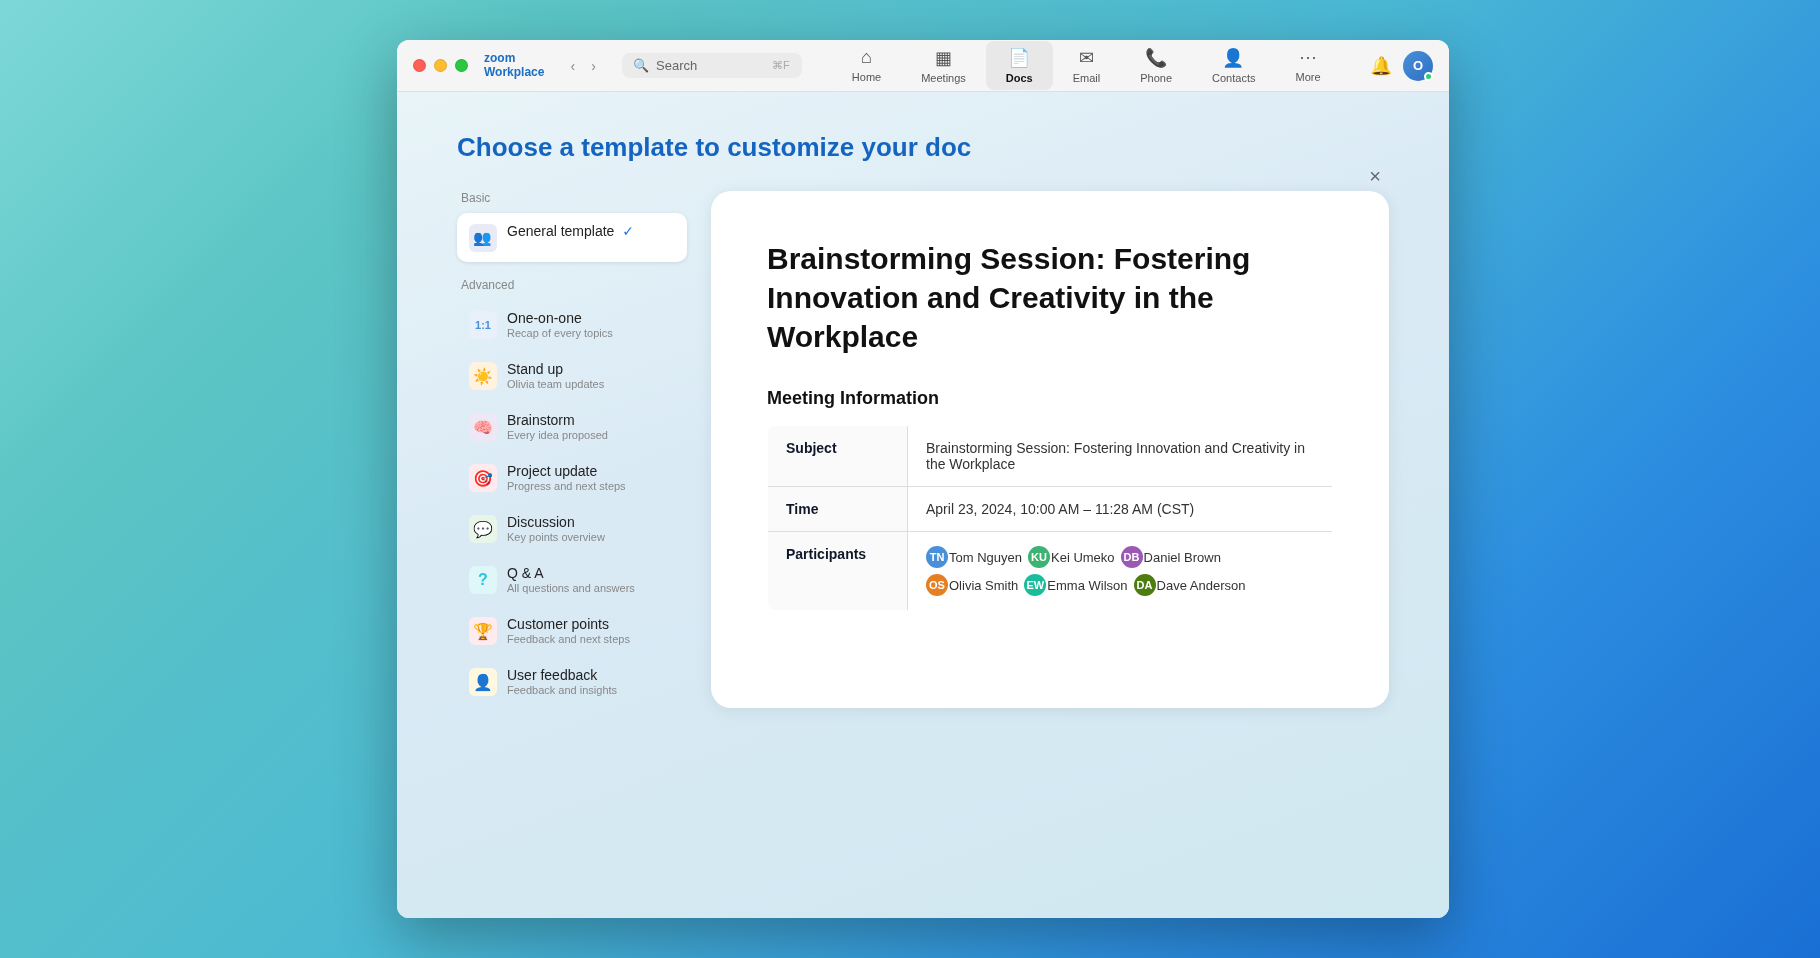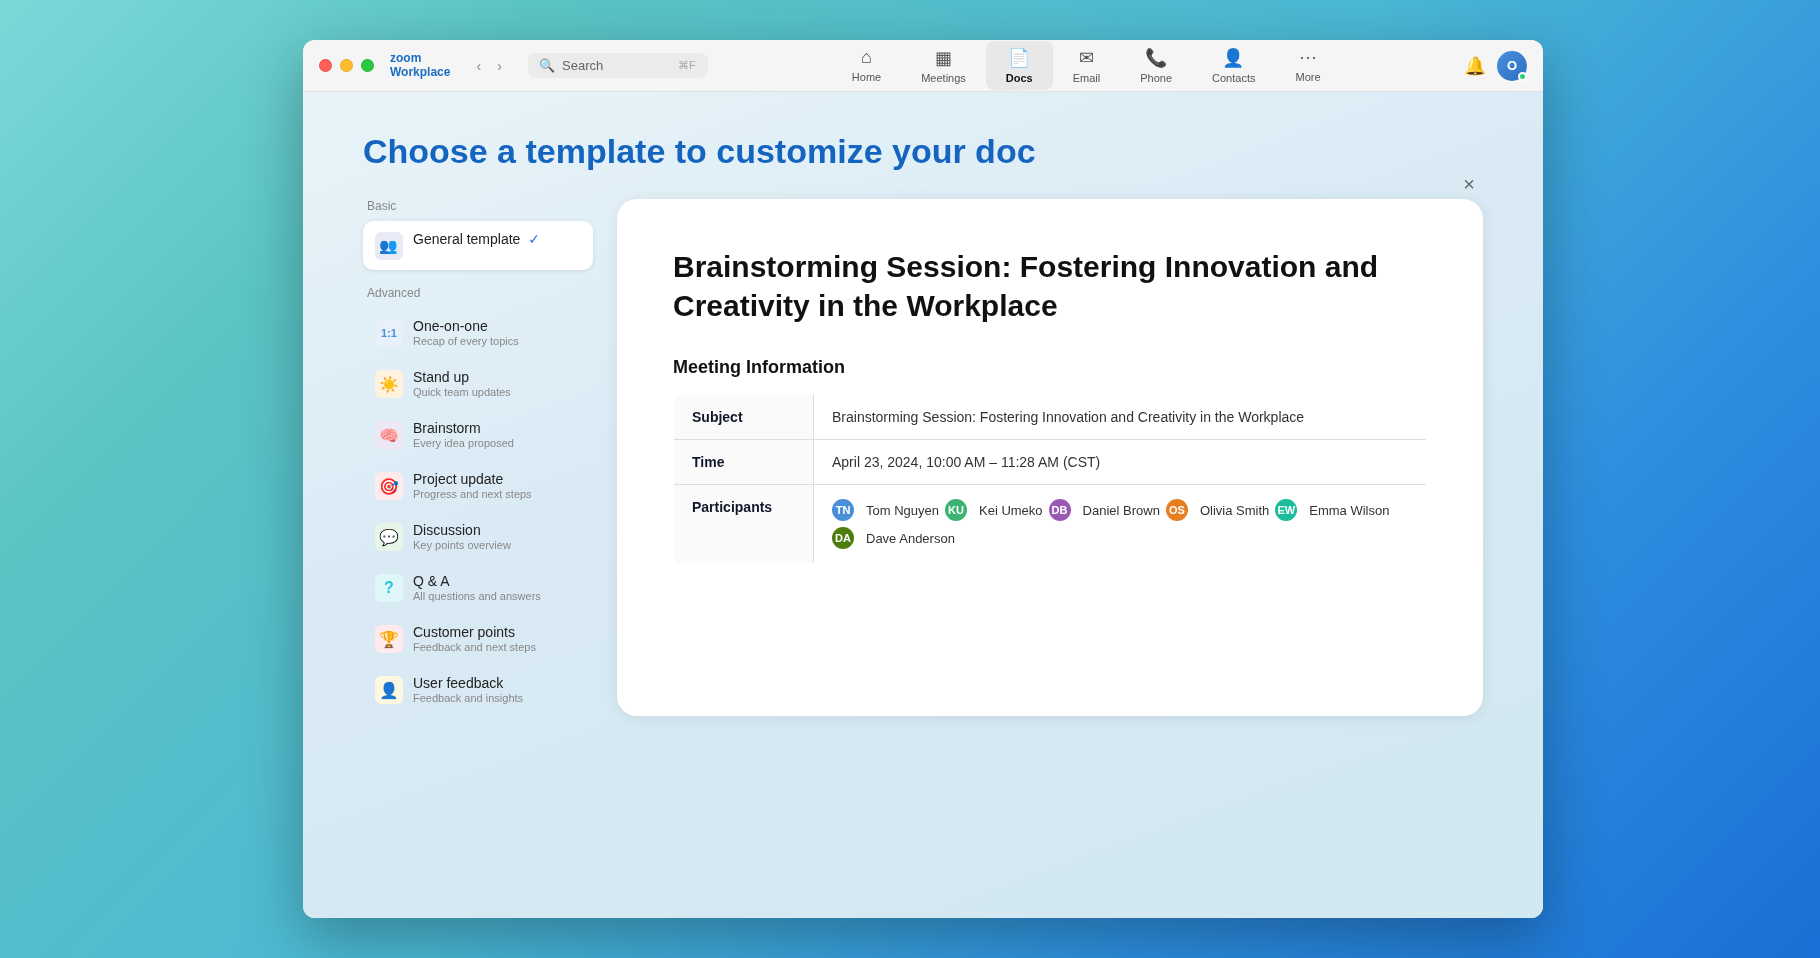--- a/index.html
+++ b/index.html
@@ -6,21 +6,21 @@
     body {
       font-family: -apple-system, BlinkMacSystemFont, 'Segoe UI', sans-serif;
       background: linear-gradient(135deg, #7dd8d8 0%, #5bc4c4 20%, #4ab8d4 50%, #2d8fe0 75%, #1a6fd4 100%);
       min-height: 100vh;
       display: flex;
       align-items: center;
       justify-content: center;
       padding: 20px;
     }
     .window {
-      width: 1240px;
+      width: 1052px;
       background: #f0f4f8;
       border-radius: 12px;
       overflow: hidden;
       box-shadow: 0 20px 60px rgba(0,0,0,0.3);
       margin-left: 26px;
     }
     
     .titlebar {
       background: #f5f5f5;
       border-bottom: 1px solid #e0e0e0;
@@ -154,21 +154,21 @@
     }
     .info-table td:first-child {
       font-weight: 700; color: #0f172a; width: 140px;
       background: #fafafa;
     }
     .info-table td:last-child { color: #333; }
     .participants-row {
       display: flex; flex-wrap: wrap; gap: 6px; align-items: center;
     }
     .participant {
-      display: flex; align-items: center; gap: 12px;
+      display: flex; align-items: center; gap: 1px;
       font-size: 13px; color: #333;
     }
     .p-avatar {
       width: 22px; height: 22px; border-radius: 50%;
       display: flex; align-items: center; justify-content: center;
       font-size: 11px; color: white; font-weight: 600;
     }
     .pa-blue { background: #4a90d9; }
     .pa-green { background: #3cb371; }
     .pa-purple { background: #9b59b6; }
@@ -239,21 +239,21 @@
     <div class="nav-right">
       <span class="nav-bell">🔔</span>
       <div class="avatar">
         <span>O</span>
         <div class="avatar-dot"></div>
       </div>
     </div>
   </div>
 
   <div class="main-content">
-    <div style="font-size:34px;font-weight:700;color:#1565c0;margin-bottom:28px;">Choose a template to customize your doc</div>
+    <div style="font-size:26px;font-weight:700;color:#1565c0;margin-bottom:28px;">Choose a template to customize your doc</div>
 
     <div class="template-layout">
       <button class="close-btn">×</button>
 
       <div class="sidebar">
         <div class="sidebar-section-label">Basic</div>
 
         <div class="sidebar-item active">
           <div class="sidebar-item-icon" style="background:#e8eaf6;font-size:15px;">👥</div>
           <div class="sidebar-item-text">
@@ -273,21 +273,21 @@
           <div class="sidebar-item-text">
             <div class="sidebar-item-name">One-on-one</div>
             <div class="sidebar-item-desc">Recap of every topics</div>
           </div>
         </div>
 
         <div class="sidebar-item">
           <div class="sidebar-item-icon" style="background:#fff3e0;font-size:16px;">☀️</div>
           <div class="sidebar-item-text">
             <div class="sidebar-item-name">Stand up</div>
-            <div class="sidebar-item-desc">Quick team updates</div>
+            <div class="sidebar-item-desc">Olivia team updates</div>
           </div>
         </div>
 
         <div class="sidebar-item">
           <div class="sidebar-item-icon" style="background:#ede7f6;font-size:16px;">🧠</div>
           <div class="sidebar-item-text">
             <div class="sidebar-item-name">Brainstorm</div>
             <div class="sidebar-item-desc">Every idea proposed</div>
           </div>
         </div>

